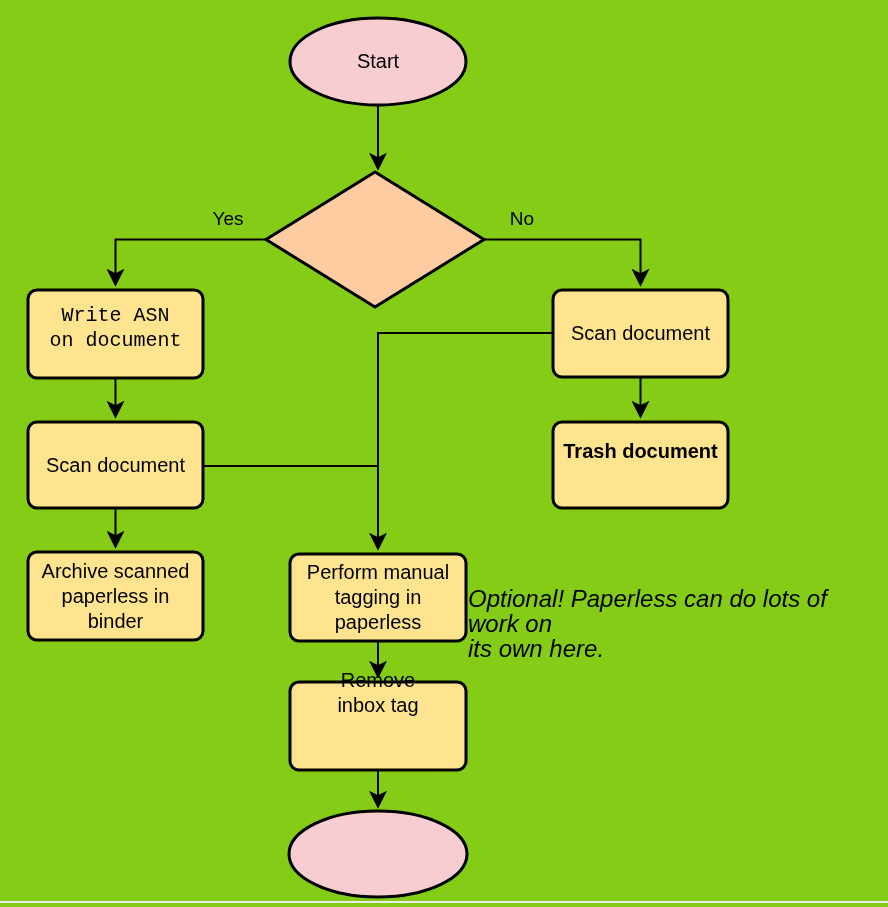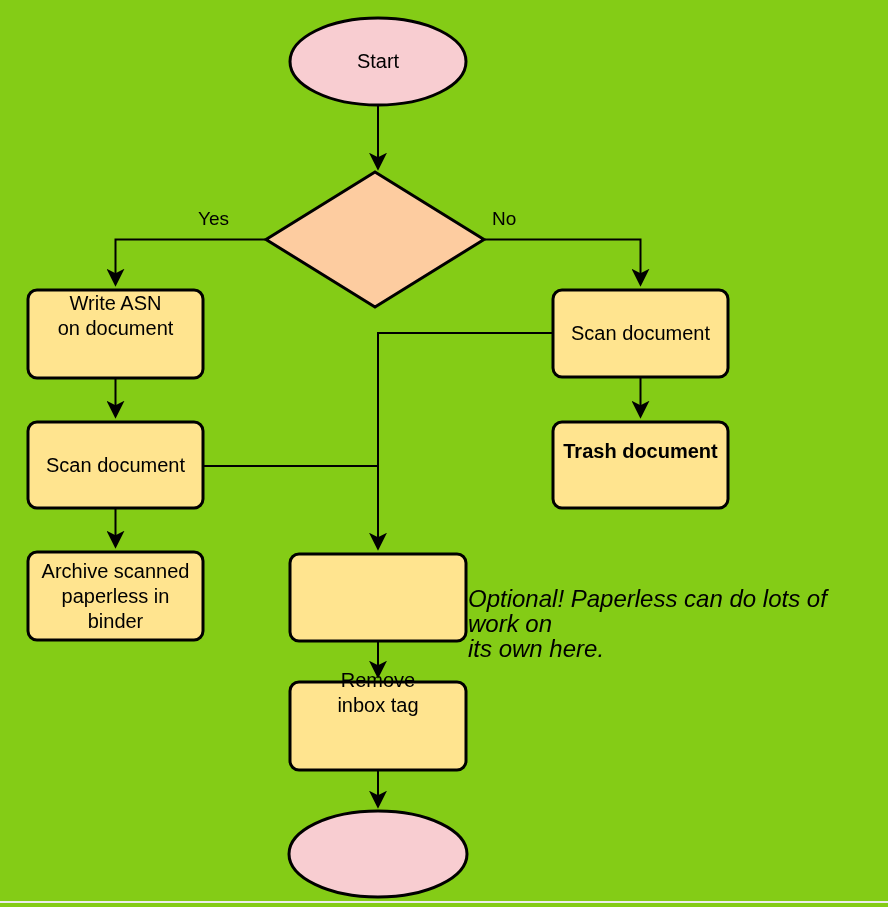--- a/index.html
+++ b/index.html
@@ -20,20 +20,21 @@
     justify-content: center;
     text-align: center;
     font-size: 20px;
     line-height: 25px;
     white-space: pre-line;
     pointer-events: none;
   }
   .edge-label {
     position: absolute;
     font-size: 19px;
+    text-align: center;
     white-space: nowrap;
   }
   .annotation {
     position: absolute;
     left: 468px;
     top: 586px;
     width: 402px;
     font-size: 24px;
     line-height: 25px;
     font-style: italic;
@@ -81,28 +82,31 @@
     <rect class="shape" x="28" y="422" width="175" height="86" rx="9" fill="#ffe48f"></rect>
     <rect class="shape" x="28" y="552" width="175" height="88" rx="9" fill="#ffe48f"></rect>
     <rect class="shape" x="553" y="290" width="175" height="87" rx="9" fill="#ffe48f"></rect>
     <rect class="shape" x="553" y="422" width="175" height="86" rx="9" fill="#ffe48f"></rect>
     <rect class="shape" x="290" y="554" width="176" height="87" rx="9" fill="#ffe48f"></rect>
     <rect class="shape" x="290" y="682" width="176" height="88" rx="9" fill="#ffe48f"></rect>
     <ellipse class="shape" cx="378" cy="854" rx="89" ry="43" fill="#f8cdd1"></ellipse>
   </svg>
 
   <div class="node-label" style="left:290px; top:18px; width:176px; height:87px;">Start</div>
-  <div class="node-label" style="left:28px; top:272px; width:175px; height:88px;">Write ASN
+  <div class="node-label" style="left:28px; top:284px; width:175px; height:88px;font-family:Liberation Mono, monospace;">Write ASN
 on document</div>
   <div class="node-label" style="left:28px; top:422px; width:175px; height:86px;">Scan document</div>
   <div class="node-label" style="left:28px; top:552px; width:175px; height:88px;">Archive scanned
 paperless in
 binder</div>
   <div class="node-label" style="left:553px; top:290px; width:175px; height:87px;">Scan document</div>
   <div class="node-label" style="left:553px; top:408px; width:175px; height:86px;font-weight:bold;">Trash document</div>
+  <div class="node-label" style="left:290px; top:554px; width:176px; height:87px;">Perform manual
+tagging in
+paperless</div>
   <div class="node-label" style="left:290px; top:649px; width:176px; height:88px;">Remove
 inbox tag</div>
 
   <div class="edge-label" style="left:198px; top:208px; width:60px;">Yes</div>
   <div class="edge-label" style="left:492px; top:208px; width:60px;">No</div>
 
   <div class="annotation">Optional! Paperless can do lots of work on
 its own here.</div>
 
   <div class="bottom-divider" style="background: rgb(235, 235, 235);"></div>

